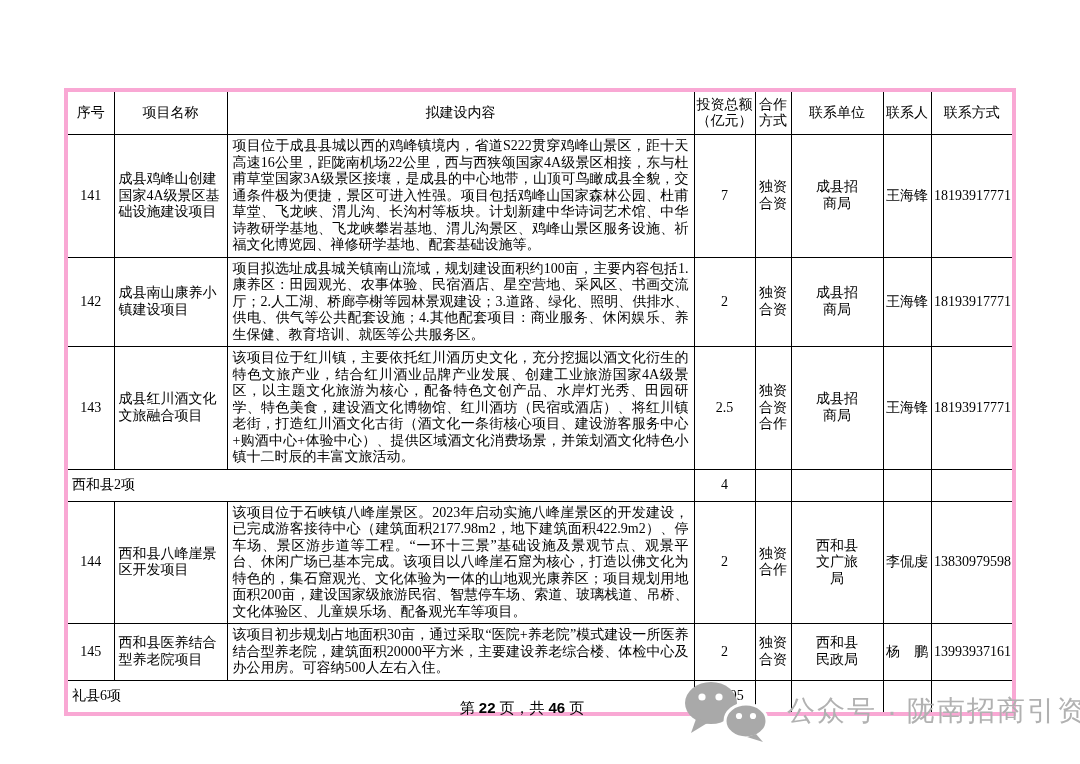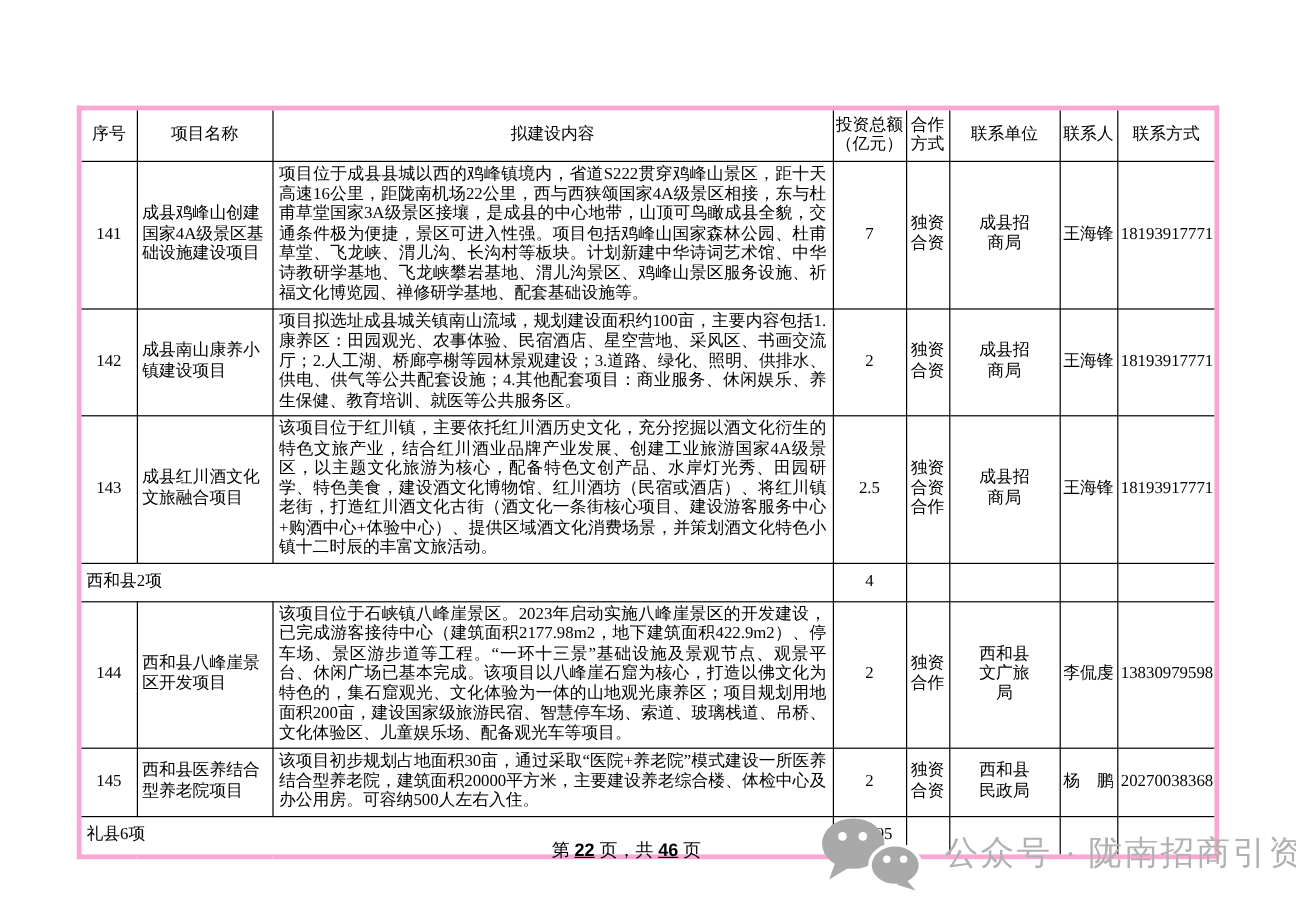--- a/index.html
+++ b/index.html
@@ -52,21 +52,20 @@
     left:0;top:699px;width:1044px;
     text-align:center;
     font-size:15px;
     color:#000;
   }
   .page-footer .num{
     font-family:"Liberation Sans","DejaVu Sans",sans-serif;
     font-weight:bold;
     font-size:15px;
     margin:0 4px;
-    text-decoration:underline;
   }
   .watermark{
     position:absolute;
     left:683px;top:680px;
     display:flex;
     align-items:center;
     color:#b1b1b1;
     font-family:"Liberation Sans","DejaVu Sans",sans-serif;
   }
   .watermark .wm-text{
@@ -157,21 +156,21 @@
           <td class="c-phone">13830979598</td>
         </tr>
         <tr>
           <td class="c-no">145</td>
           <td class="c-name">西和县医养结合型养老院项目</td>
           <td class="c-content">该项目初步规划占地面积30亩，通过采取“医院+养老院”模式建设一所医养结合型养老院，建筑面积20000平方米，主要建设养老综合楼、体检中心及办公用房。可容纳500人左右入住。</td>
           <td class="c-inv">2</td>
           <td class="c-mode">独资合资</td>
           <td class="c-unit">西和县民政局</td>
           <td class="c-person">杨　鹏</td>
-          <td class="c-phone">20270038368</td>
+          <td class="c-phone">13993937161</td>
         </tr>
         <tr class="group-row">
           <td colspan="3" class="c-group">礼县6项</td>
           <td class="c-inv">28.595</td>
           <td class="c-mode"></td>
           <td class="c-unit"></td>
           <td class="c-person"></td>
           <td class="c-phone"></td>
         </tr>
       </tbody>

